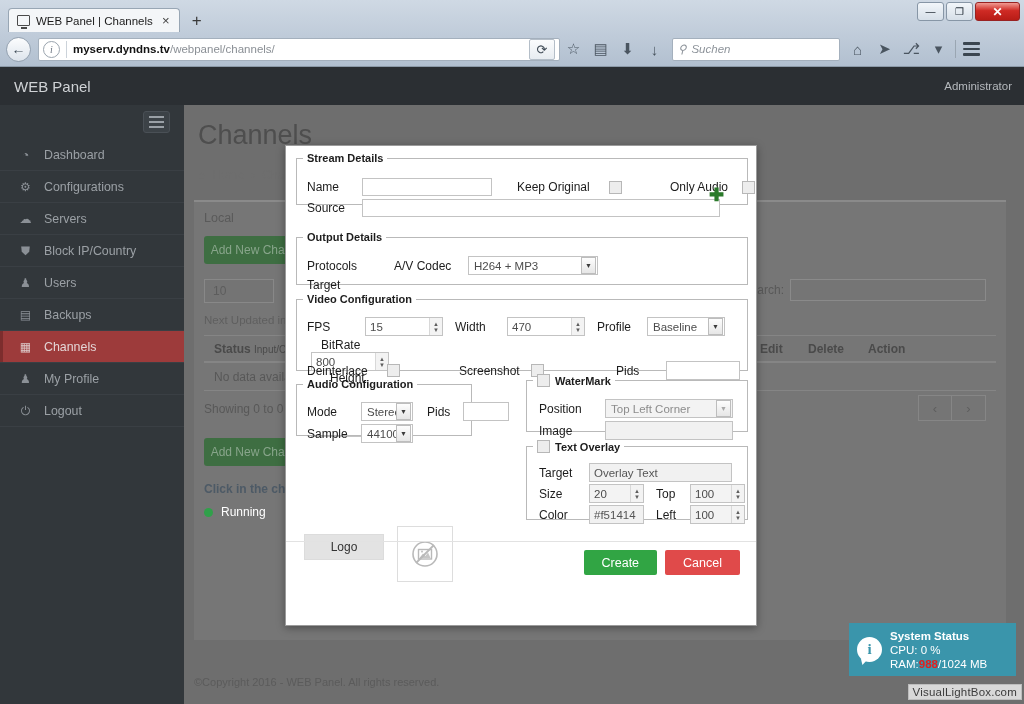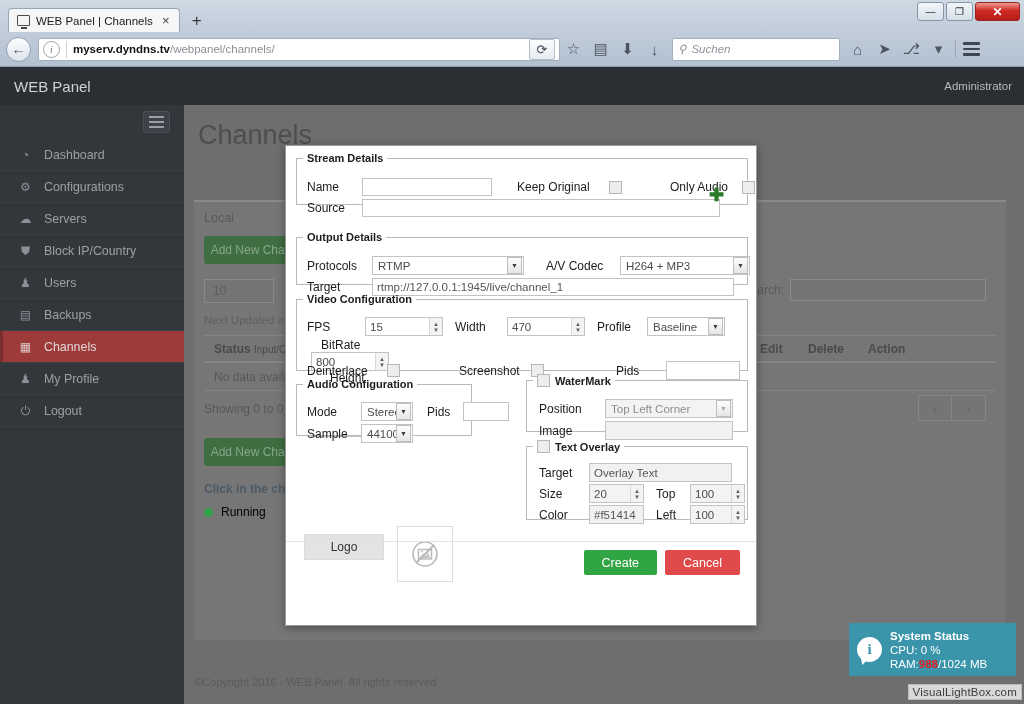--- a/index.html
+++ b/index.html
@@ -170,21 +170,21 @@
     display:flex;align-items:center;justify-content:center;color:#5e5e5e;font-size:13px;
   }
   .pg-btn + .pg-btn { border-left:none; }
   #add-new-btn2 {
     position:absolute; left:10px; top:236px; width:110px; height:28px;
     background:#3e6e42; color:#88a58b; font-size:12px;
     display:flex; align-items:center; justify-content:center; border-radius:3px;
     overflow:hidden; white-space:nowrap;
   }
   #hint-text { position:absolute; left:10px; top:280px; font-size:12px; color:#4d5a66; font-weight:bold; }
-  #legend { position:absolute; left:10px; top:303px; display:flex; align-items:center; gap:8px; font-size:12px; color:#000000; }
+  #legend { position:absolute; left:10px; top:303px; display:flex; align-items:center; gap:8px; font-size:12px; color:#ffffff; }
   .dot { width:9px;height:9px;border-radius:50%; display:inline-block; }
   #footer-copy { position:absolute; left:10px; bottom:16px; font-size:11px; color:#5b5b5b; }
 
   #sysstatus {
     position:absolute; right:8px; bottom:28px; width:167px; height:53px;
     background:#3a95ab; display:flex; align-items:center; padding-left:8px; gap:8px;
   }
   #sys-icon {
     width:25px;height:25px;border-radius:50%;background:#fff;color:#3a95ab;
     display:flex;align-items:center;justify-content:center;font-size:15px;font-weight:bold;
@@ -466,33 +466,28 @@
         <span class="lbl" style="width:55px">Source</span>
         <span class="tfield" style="width:358px"></span>
       </div>
     </fieldset>
     <div id="plus-icon" style="left:423px;top:38px;">✚</div>
 
     <fieldset class="grp" style="left:10px;top:85px;width:452px;height:54px;">
       <legend>Output Details</legend>
       <div class="row" style="left:10px;top:13px;">
         <span class="lbl" style="width:65px">Protocols</span>
-        <span class="sel" style="width:152px">
-          <span class="sv">RTMP</span>
-          <span class="sarrow">▼</span>
-        </span>
         <span class="lbl" style="margin-left:22px;width:74px">A/V Codec</span>
         <span class="sel" style="width:130px">
           <span class="sv">H264 + MP3</span>
           <span class="sarrow">▼</span>
         </span>
       </div>
       <div class="row" style="left:10px;top:35px;">
         <span class="lbl" style="width:65px">Target</span>
-        <span class="tfield" style="width:362px">rtmp://127.0.0.1:1945/live/channel_1</span>
       </div>
     </fieldset>
 
     <fieldset class="grp" style="left:10px;top:147px;width:452px;height:78px;">
       <legend>Video Configuration</legend>
       <div class="row" style="left:10px;top:12px;">
         <span class="lbl" style="width:58px">FPS</span>
         <span class="spin" style="width:78px">
           <span class="sv">15</span>
           <span class="sarrows">▲<br>▼</span>

